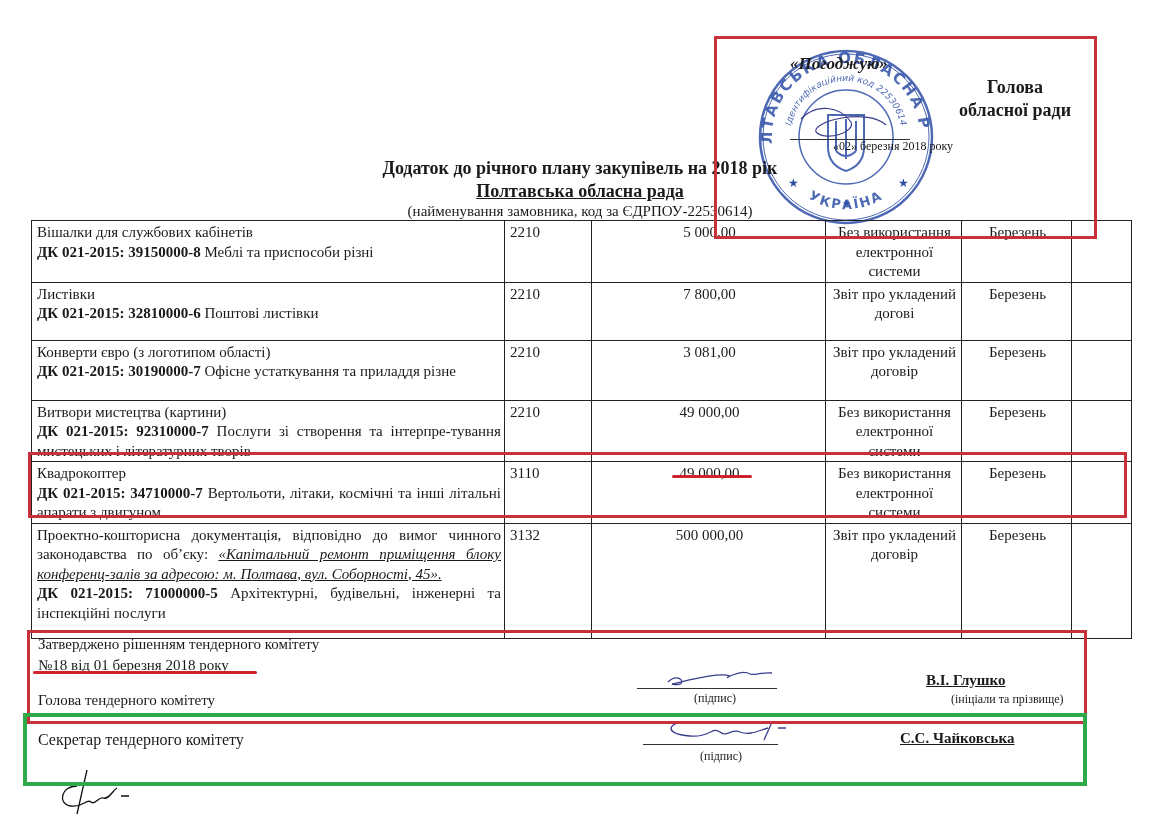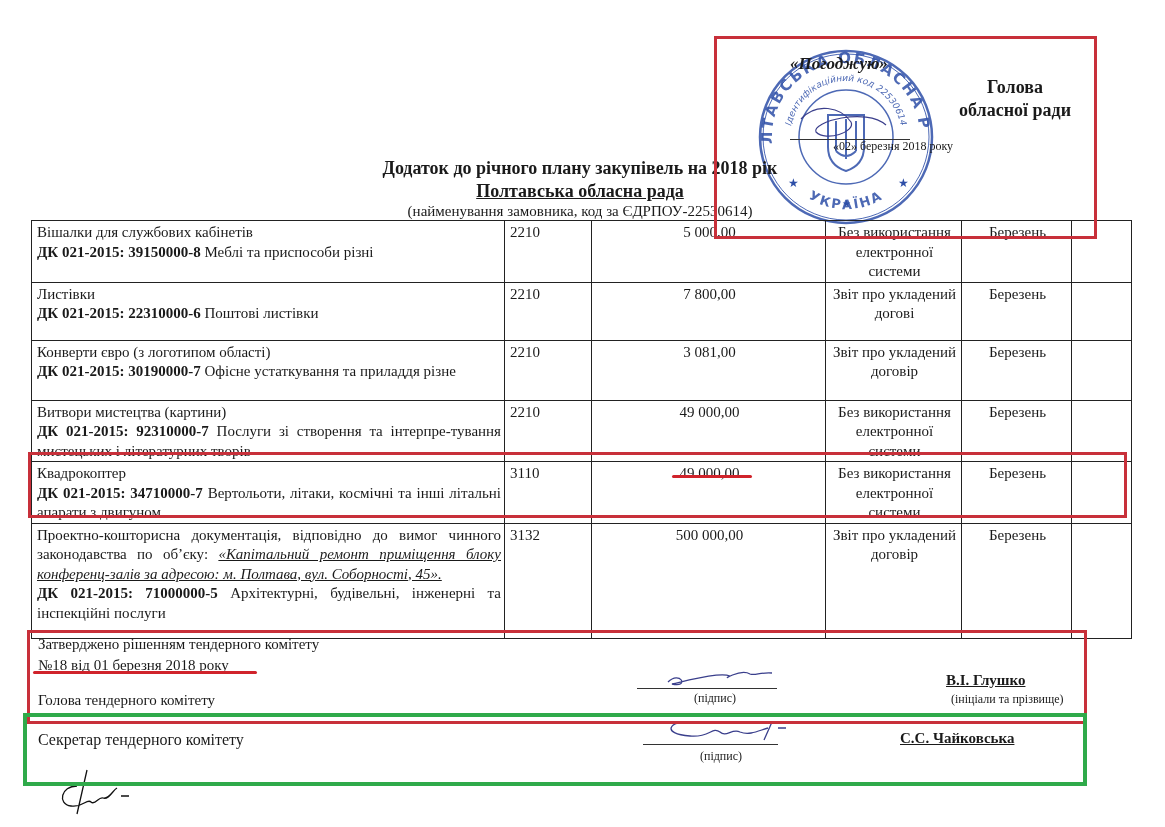--- a/index.html
+++ b/index.html
@@ -100,21 +100,21 @@
     </td>
     <td class="c-kekv">2210</td>
     <td class="c-sum">5 000,00</td>
     <td class="c-proc">Без використання електронної системи</td>
     <td class="c-month">Березень</td>
     <td class="c-note"></td>
   </tr>
   <tr style="height:58px">
     <td class="c-name">
       <div>Листівки</div>
-      <div><span class="dk">ДК 021-2015: 22310000-6</span><span> Поштові листівки</span></div>
+      <div><span class="dk">ДК 021-2015: 32810000-6</span><span> Поштові листівки</span></div>
     </td>
     <td class="c-kekv">2210</td>
     <td class="c-sum">7 800,00</td>
     <td class="c-proc">Звіт про укладений догові</td>
     <td class="c-month">Березень</td>
     <td class="c-note"></td>
   </tr>
   <tr style="height:60px">
     <td class="c-name">
       <div>Конверти євро (з логотипом області)</div>
@@ -166,21 +166,21 @@
   <div>Затверджено рішенням тендерного комітету</div>
   <div>№18  від 01 березня 2018 року</div>
 </div>
 <div class="abs head-committee">Голова тендерного комітету</div>
 
 <svg class="abs" style="left:660px;top:662px" width="120" height="28">
   <path d="M8,20 C20,8 30,26 12,22 C30,18 60,10 70,14 C60,20 80,6 90,12 C95,14 100,10 112,11" fill="none" stroke="#3a3f8c" stroke-width="1.3"></path>
 </svg>
 <div class="abs sign-line" style="left:637px;top:688px;width:140px"></div>
 <div class="abs sign-caption" style="left:694px;top:691px">(підпис)</div>
-<div class="abs signer" style="left:946px;top:672px">В.І. Глушко</div>
+<div class="abs signer" style="left:926px;top:672px">В.І. Глушко</div>
 <div class="abs signer-caption" style="left:951px;top:692px">(ініціали та прізвище)</div>
 
 <div class="abs secretary">Секретар тендерного комітету</div>
 <svg class="abs" style="left:660px;top:714px" width="150" height="30">
   <path d="M30,8 C10,6 0,20 30,22 C50,24 52,12 60,18 C66,24 72,14 80,18 C90,22 100,16 108,14 M112,8 L104,26 M118,14 L126,14" fill="none" stroke="#3a3f8c" stroke-width="1.3"></path>
 </svg>
 <div class="abs sign-line" style="left:643px;top:744px;width:135px"></div>
 <div class="abs sign-caption" style="left:700px;top:749px">(підпис)</div>
 <div class="abs signer" style="left:900px;top:730px">С.С. Чайковська</div>
 

